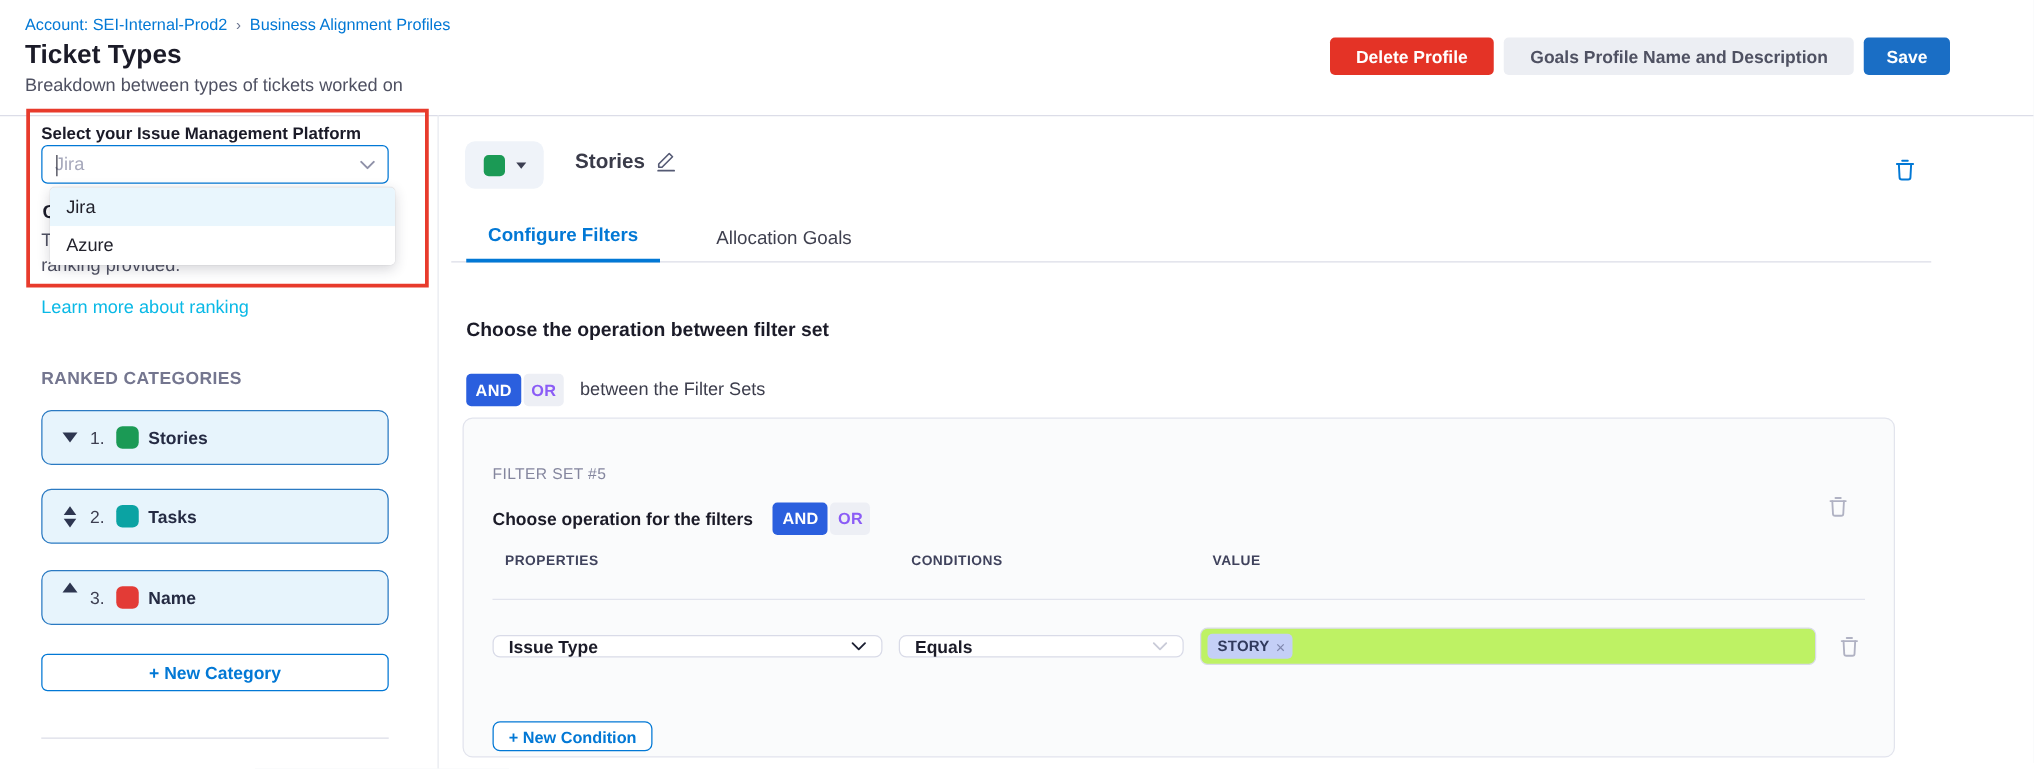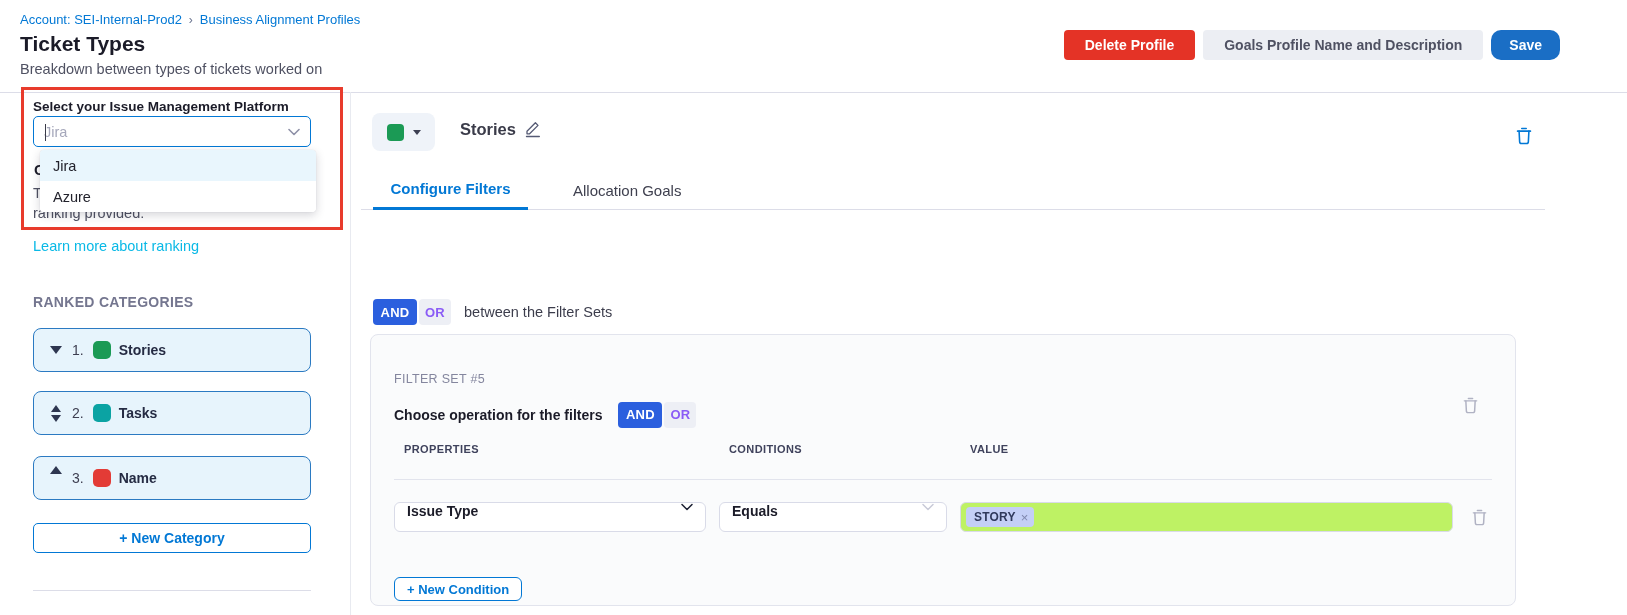--- a/index.html
+++ b/index.html
@@ -12,21 +12,21 @@
   
   .breadcrumb { left:20px; top:12px; font-size:13px; display:flex; align-items:center; gap:7px; }
   .crumb { color:#0278d5; cursor:pointer; }
   .crumb-sep { color:#6b7590; font-size:12px; }
   .page-title { left:20px; top:32px; font-size:21px; font-weight:700; color:#1b1b28; }
   .page-subtitle { left:20px; top:61px; font-size:14.5px; color:#4f5162; }
   .hdr-actions { right:67px; top:30px; display:flex; gap:8px; }
   .btn { height:30px; display:flex; align-items:center; justify-content:center; border-radius:4px; font-size:14px; font-weight:700; cursor:pointer; white-space:nowrap; }
   .btn-danger { background:#e43326; color:#ffffff; padding:0 21px; }
   .btn-neutral { background:#eceef3; color:#4f5162; padding:0 21px; }
-  .btn-save { background:#1a6ec5; color:#ffffff; padding:0 18px;border-radius:10px; }
+  .btn-save { background:#1a6ec5; color:#ffffff; padding:0 18px; }
   .header-divider { left:0; top:92px; width:1627px; height:1px; background:#dcdde8; }
 
   
   .red-box { left:21px; top:87px; width:322px; height:143px; border:3px solid #e83b2c; z-index:60; pointer-events:none; }
 
   
   .sidebar-divider { left:350px; top:92px; height:523px; width:1px; background:#e8eaf0; }
   .platform-label { left:33px; top:99px; font-size:13.5px; font-weight:700; color:#1b1b28; }
   .combobox { left:33px; top:116px; width:278px; height:31px; background:#fff; border:1px solid #0278d5; border-radius:5px; display:flex; align-items:center; padding:0 10px; z-index:2; }
   .combobox input { border:none; outline:none; flex:1; font-size:14.5px; font-family:inherit; color:#1b1b28; background:transparent; }
@@ -85,21 +85,21 @@
   .fs-title { left:23px; top:37px; font-size:12.5px; letter-spacing:.3px; color:#84869e; }
   .fs-oprow { left:23px; top:66px; display:flex; align-items:center; height:27px; }
   .fs-oplabel { font-size:14px; font-weight:700; color:#1b1b28; margin-right:16px; }
   .trash-gray { color:#b0b2c3; cursor:pointer; display:flex; }
   .fs-trash { right:36px; top:61px; }
   .fs-grid { left:23px; right:23px; display:grid; grid-template-columns:312px 228px 1fr 26px; column-gap:13px; align-items:center; }
   .fs-headers { top:108px; }
   .col-hdr { font-size:11px; font-weight:700; letter-spacing:.4px; color:#3f425c; padding-left:10px; }
   .fs-divider { left:23px; right:23px; top:144px; border-top:1px solid #e2e4ed; }
   .fs-row { top:167px; }
-  .select { height:30px; background:#fff; border:1px solid #d9dbe8; border-radius:6px; display:flex; padding:0 12px; cursor:pointer; }
+  .select { height:18px; background:#fff; border:1px solid #d9dbe8; border-radius:6px; display:flex; align-items:center; padding:0 12px; cursor:pointer; }
   .select-label { flex:1; font-size:14px; font-weight:600; color:#1b1b28; }
   .chev-dark { color:#1c2033; display:flex; }
   .chev-light { color:#c9cbd8; display:flex; }
   .value-field { height:30px; background:#bef264; border:1px solid #d9dbe8; border-radius:6px; display:flex; align-items:center; padding:0 5px; cursor:text; }
   .tag { background:#c4cff6; border-radius:4px; height:20px; display:flex; align-items:center; padding:0 6px 0 8px; }
   .tag-label { font-size:12px; font-weight:700; color:#30395c; letter-spacing:.2px; }
   .tag-x { margin-left:5px; font-size:13px; color:#7f87ad; cursor:pointer; }
   .row-trash { justify-self:center; }
   .new-cond-btn { left:23px; top:242px; height:24px; display:inline-flex; align-items:center; border:1.2px solid #0278d5; border-radius:6px; background:#fff; color:#0278d5; font-size:13px; font-weight:700; padding:0 12px; cursor:pointer; }
 </style>
@@ -197,20 +197,21 @@
     <svg width="18" height="19" viewBox="0 0 16 17">
         <path d="M2.2 4.6h11.6M6 2.3h4" fill="none" stroke="currentColor" stroke-width="1.4" stroke-linecap="round"></path>
         <path d="M3.6 4.6l.5 9.5c0 .9.8 1.6 1.7 1.6h4.4c.9 0 1.7-.7 1.7-1.6l.5-9.5" fill="none" stroke="currentColor" stroke-width="1.4" stroke-linecap="round" stroke-linejoin="round"></path>
       </svg>
   </span>
 
   <div class="abs tabbar-line"></div>
   <div class="abs tab tab-active">Configure Filters</div>
   <div class="abs tab tab-idle">Allocation Goals</div>
 
+  <div class="abs op-heading">Choose the operation between filter set</div>
 
   <div class="abs op-row">
     <div class="seg">
       <div class="seg-btn seg-on">AND</div>
       <div class="seg-btn seg-off">OR</div>
     </div>
     <span class="op-caption">between the Filter Sets</span>
   </div>
 
   <div class="abs fs-card">

